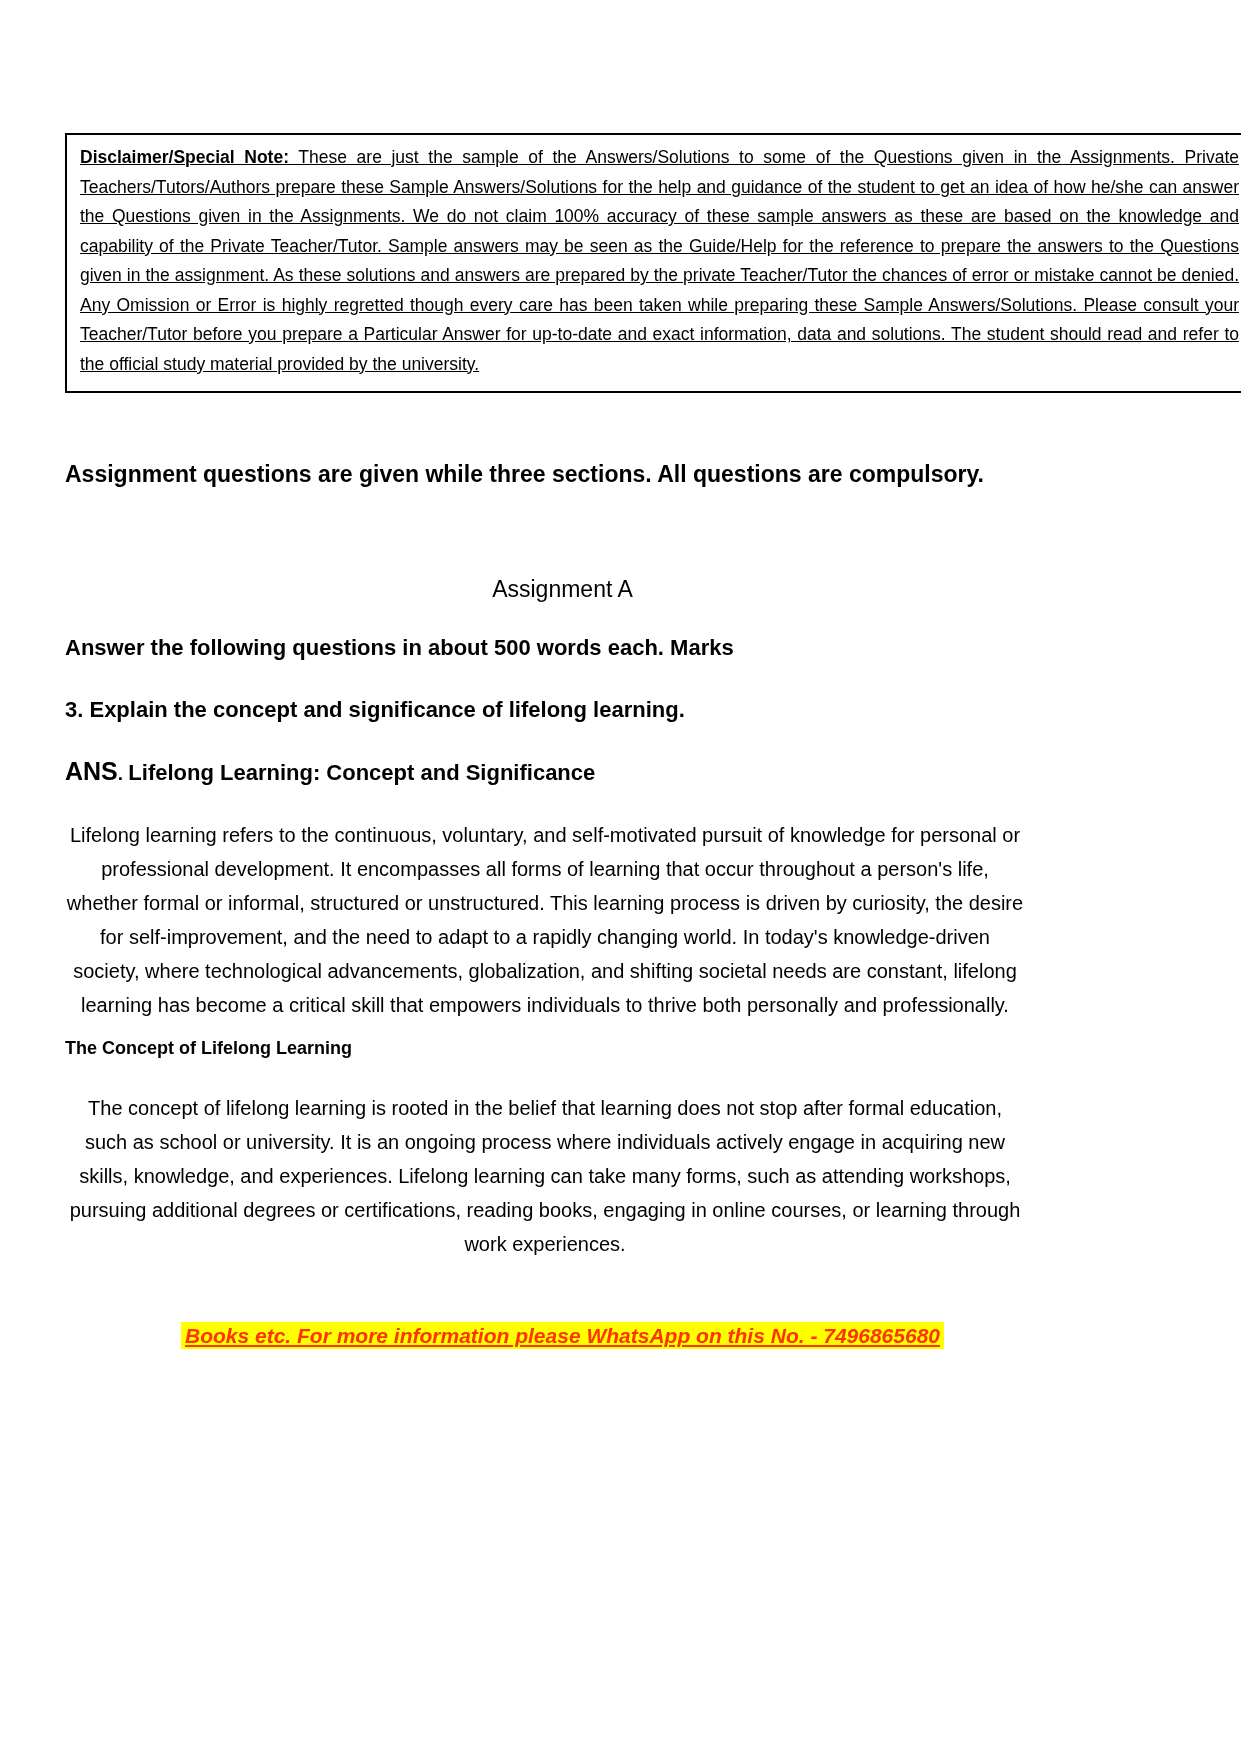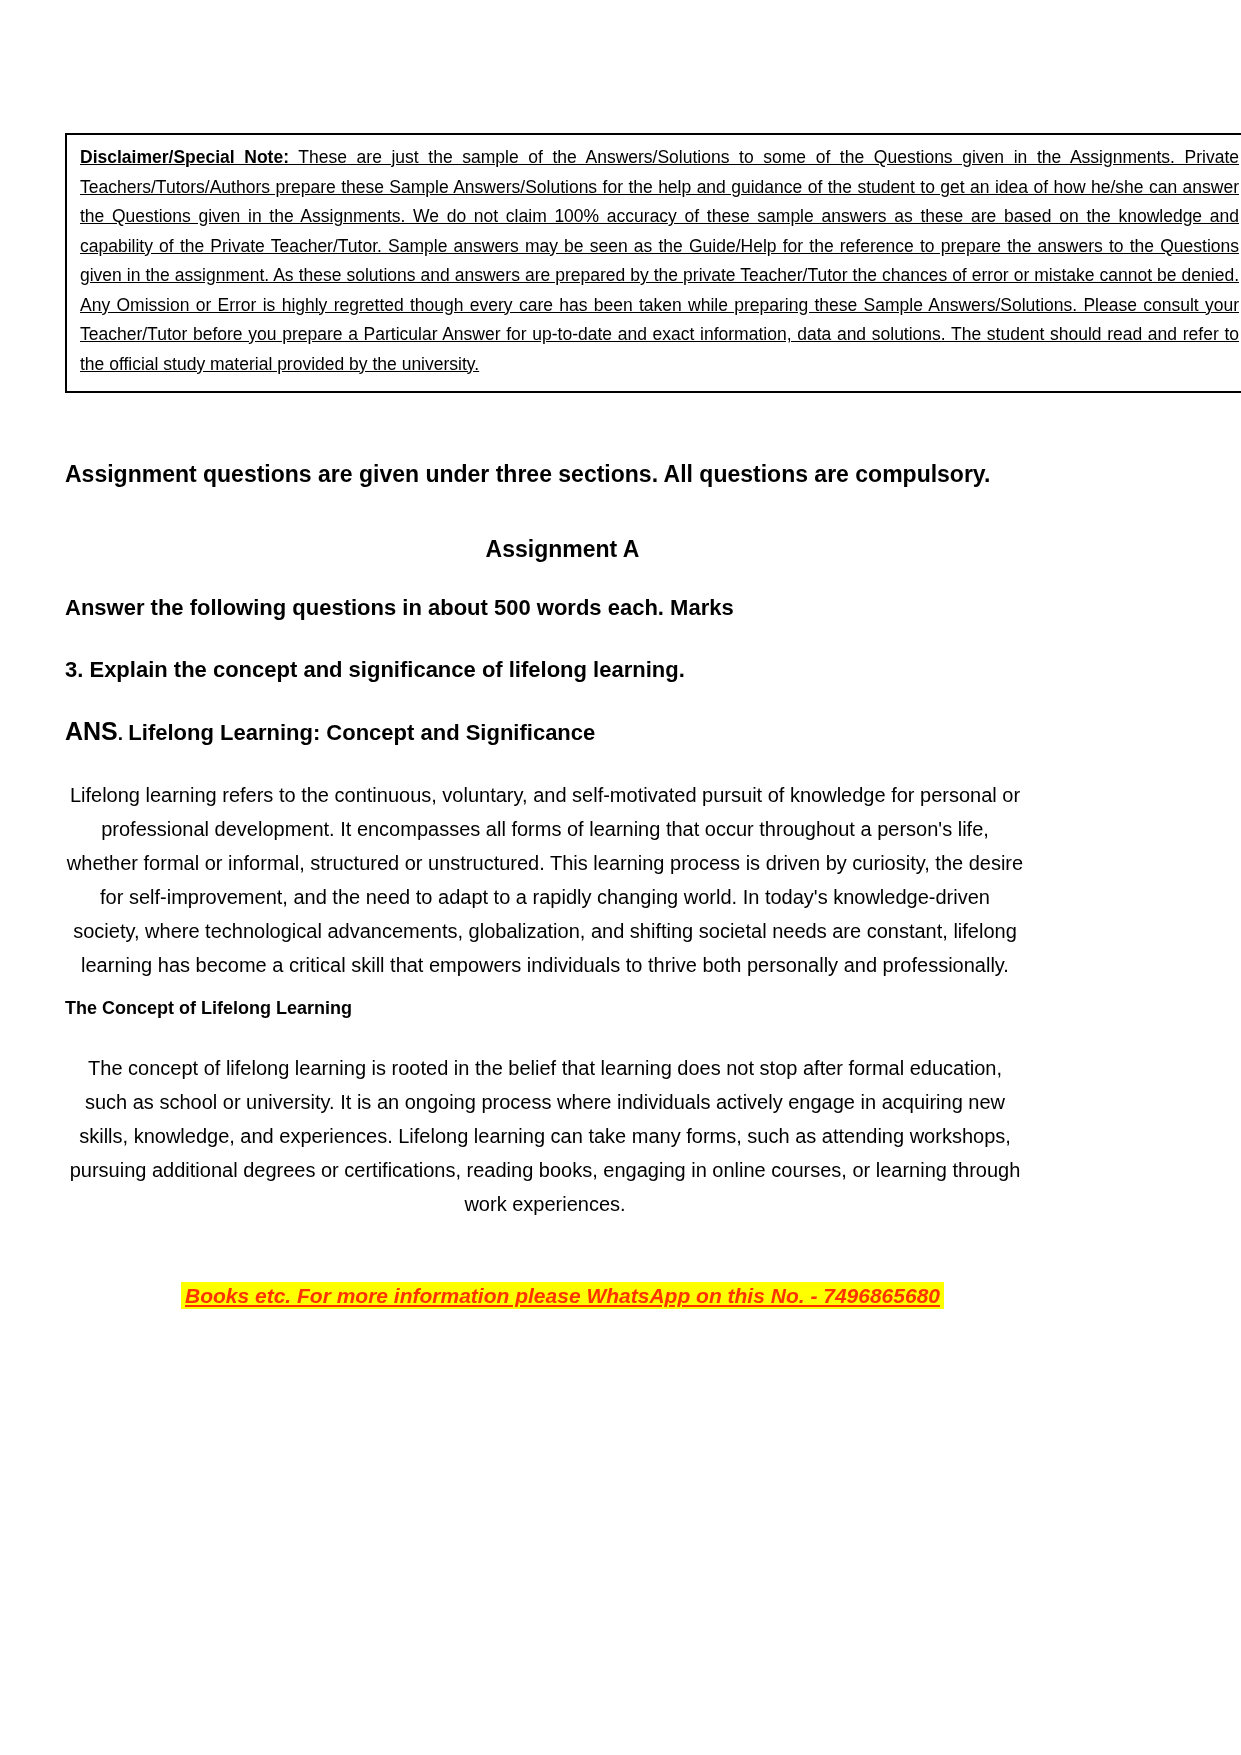--- a/index.html
+++ b/index.html
@@ -35,25 +35,25 @@
     text-decoration: underline;
   }
   .intro-heading {
     margin-top: 62px;
     max-width: 950px;
     font-size: 23px;
     font-weight: bold;
     line-height: 39px;
   }
   .section-title {
-    margin-top: 42px;
+    margin-top: 82px;
     width: 995px;
     text-align: center;
     font-size: 23px;
-    font-weight: bold;
+    font-weight: normal;
   }
   .instruction-line {
     margin-top: 32px;
     font-size: 22px;
     font-weight: bold;
   }
   .question-line {
     margin-top: 36px;
     font-size: 22px;
     font-weight: bold;
@@ -108,21 +108,21 @@
 <body>
 
 <div class="page">
 
   <div class="disclaimer-box">
     <div class="disclaimer-text">
       <span class="disclaimer-label">Disclaimer/Special Note:</span><span> These are just the sample of the Answers/Solutions to some of the Questions given in the Assignments. Private Teachers/Tutors/Authors prepare these Sample Answers/Solutions for the help and guidance of the student to get an idea of how he/she can answer the Questions given in the Assignments. We do not claim 100% accuracy of these sample answers as these are based on the knowledge and capability of the Private Teacher/Tutor. Sample answers may be seen as the Guide/Help for the reference to prepare the answers to the Questions given in the assignment. As these solutions and answers are prepared by the private Teacher/Tutor the chances of error or mistake cannot be denied. Any Omission or Error is highly regretted though every care has been taken while preparing these Sample Answers/Solutions. Please consult your Teacher/Tutor before you prepare a Particular Answer for up-to-date and exact information, data and solutions. The student should read and refer to the official study material provided by the university.</span>
     </div>
   </div>
 
-  <div class="intro-heading">Assignment questions are given under three sections. All questions are compulsory.</div>
+  <div class="intro-heading">Assignment questions are given while three sections. All questions are compulsory.</div>
 
   <div class="section-title">Assignment A</div>
 
   <div class="instruction-line">Answer the following questions in about 500 words each. Marks</div>
 
   <div class="question-line">3. Explain the concept and significance of lifelong learning.</div>
 
   <div class="ans-line">
     <span class="ans-label">ANS</span><span class="ans-sep">. </span><span class="ans-title">Lifelong Learning: Concept and Significance</span>
   </div>

